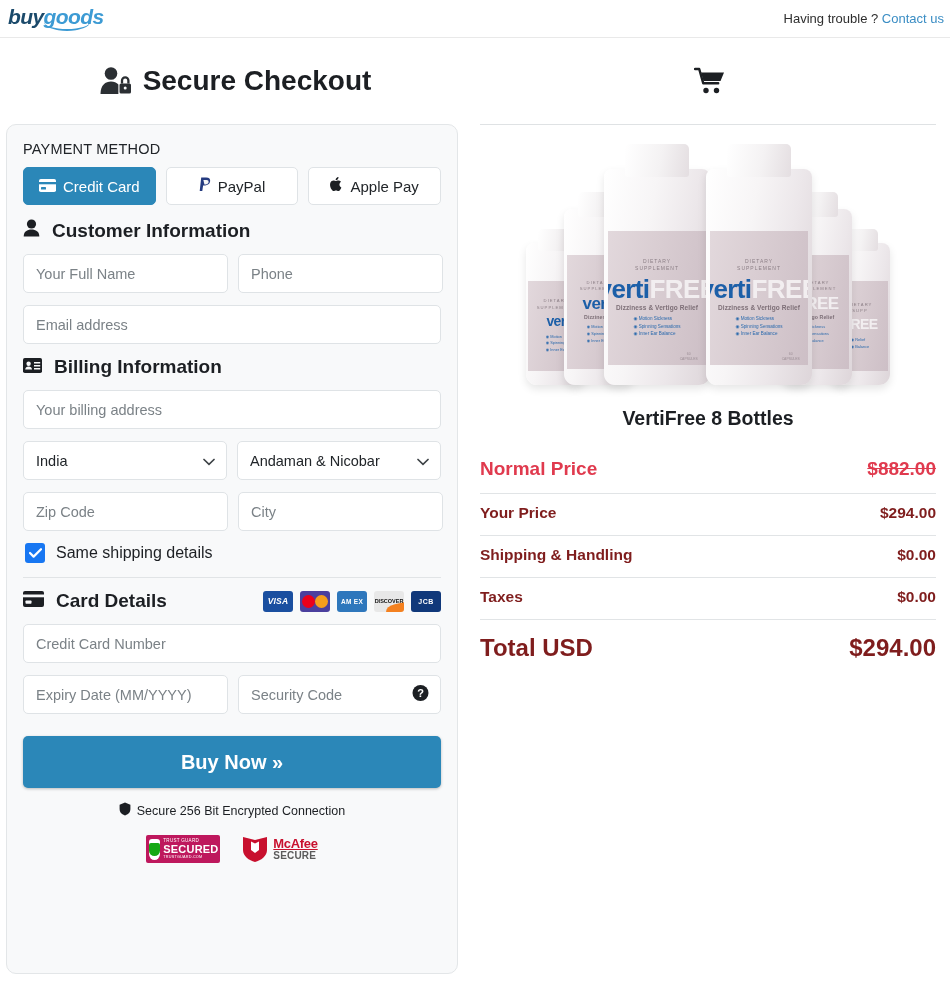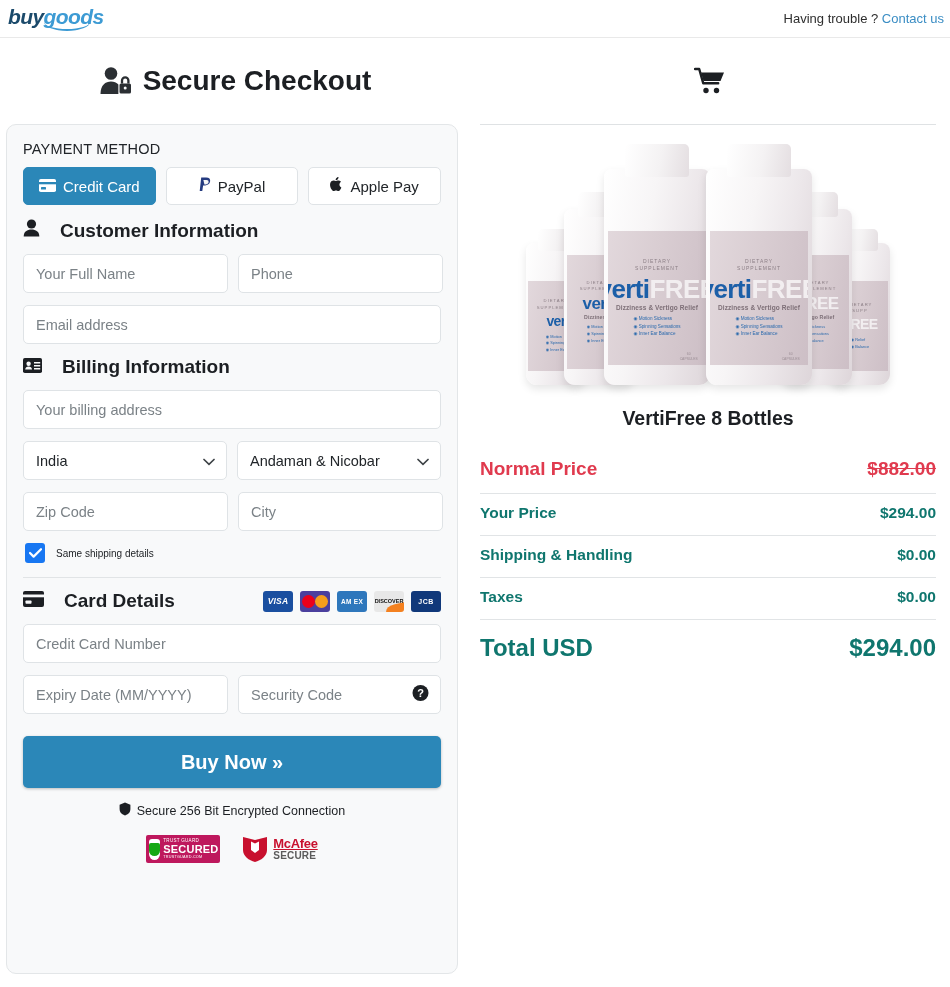--- a/index.html
+++ b/index.html
@@ -95,21 +95,21 @@
   }
   .pm-btn.active {
     background: #2b87b8;
     border-color: #2b87b8;
     color: #ffffff;
   }
 
   .sec-head {
     display: flex;
     align-items: center;
-    gap: 20px;
+    gap: 12px;
     font-size: 19px;
     font-weight: bold;
     color: #1c1f23;
     margin: 4px 0 12px 0;
   }
 
   .frow { display: flex; gap: 10px; margin-bottom: 12px; }
   .field {
     height: 39px;
     border: 1px solid #dfe3e6;
@@ -147,21 +147,21 @@
     gap: 11px;
     margin: 6px 0 14px 2px;
   }
   .chkbox {
     width: 20px; height: 20px;
     border-radius: 3px;
     background: #1877f2;
     display: flex; align-items: center; justify-content: center;
     cursor: pointer;
   }
-  .chk-label { font-size: 10px; color: #1c1f23; }
+  .chk-label { font-size: 16px; color: #1c1f23; }
 
   .divider { height: 1px; background: #e1e4e6; margin: 0 0 12px 0; }
 
   .card-head-row {
     display: flex;
     align-items: center;
     justify-content: space-between;
     margin-bottom: 12px;
   }
   .brands { display: flex; gap: 7px; align-items: center; }
@@ -298,21 +298,21 @@
   }
 
   .price-row {
     display: flex;
     align-items: baseline;
     justify-content: space-between;
     padding: 10px 0 13px 0;
     border-bottom: 1px solid #e1e4e6;
     font-size: 15.5px;
     font-weight: bold;
-    color: #0f766e;
+    color: #7f1d1d;
   }
   .price-row.normal { color: #e03a4e; font-size: 19px; padding-top: 2px; }
   .price-row.normal .amt { text-decoration: line-through; }
   .price-row.total {
     border-bottom: none;
     font-size: 24px;
     padding-top: 14px;
   }
   .price-row .amt { white-space: nowrap; }
 </style>

